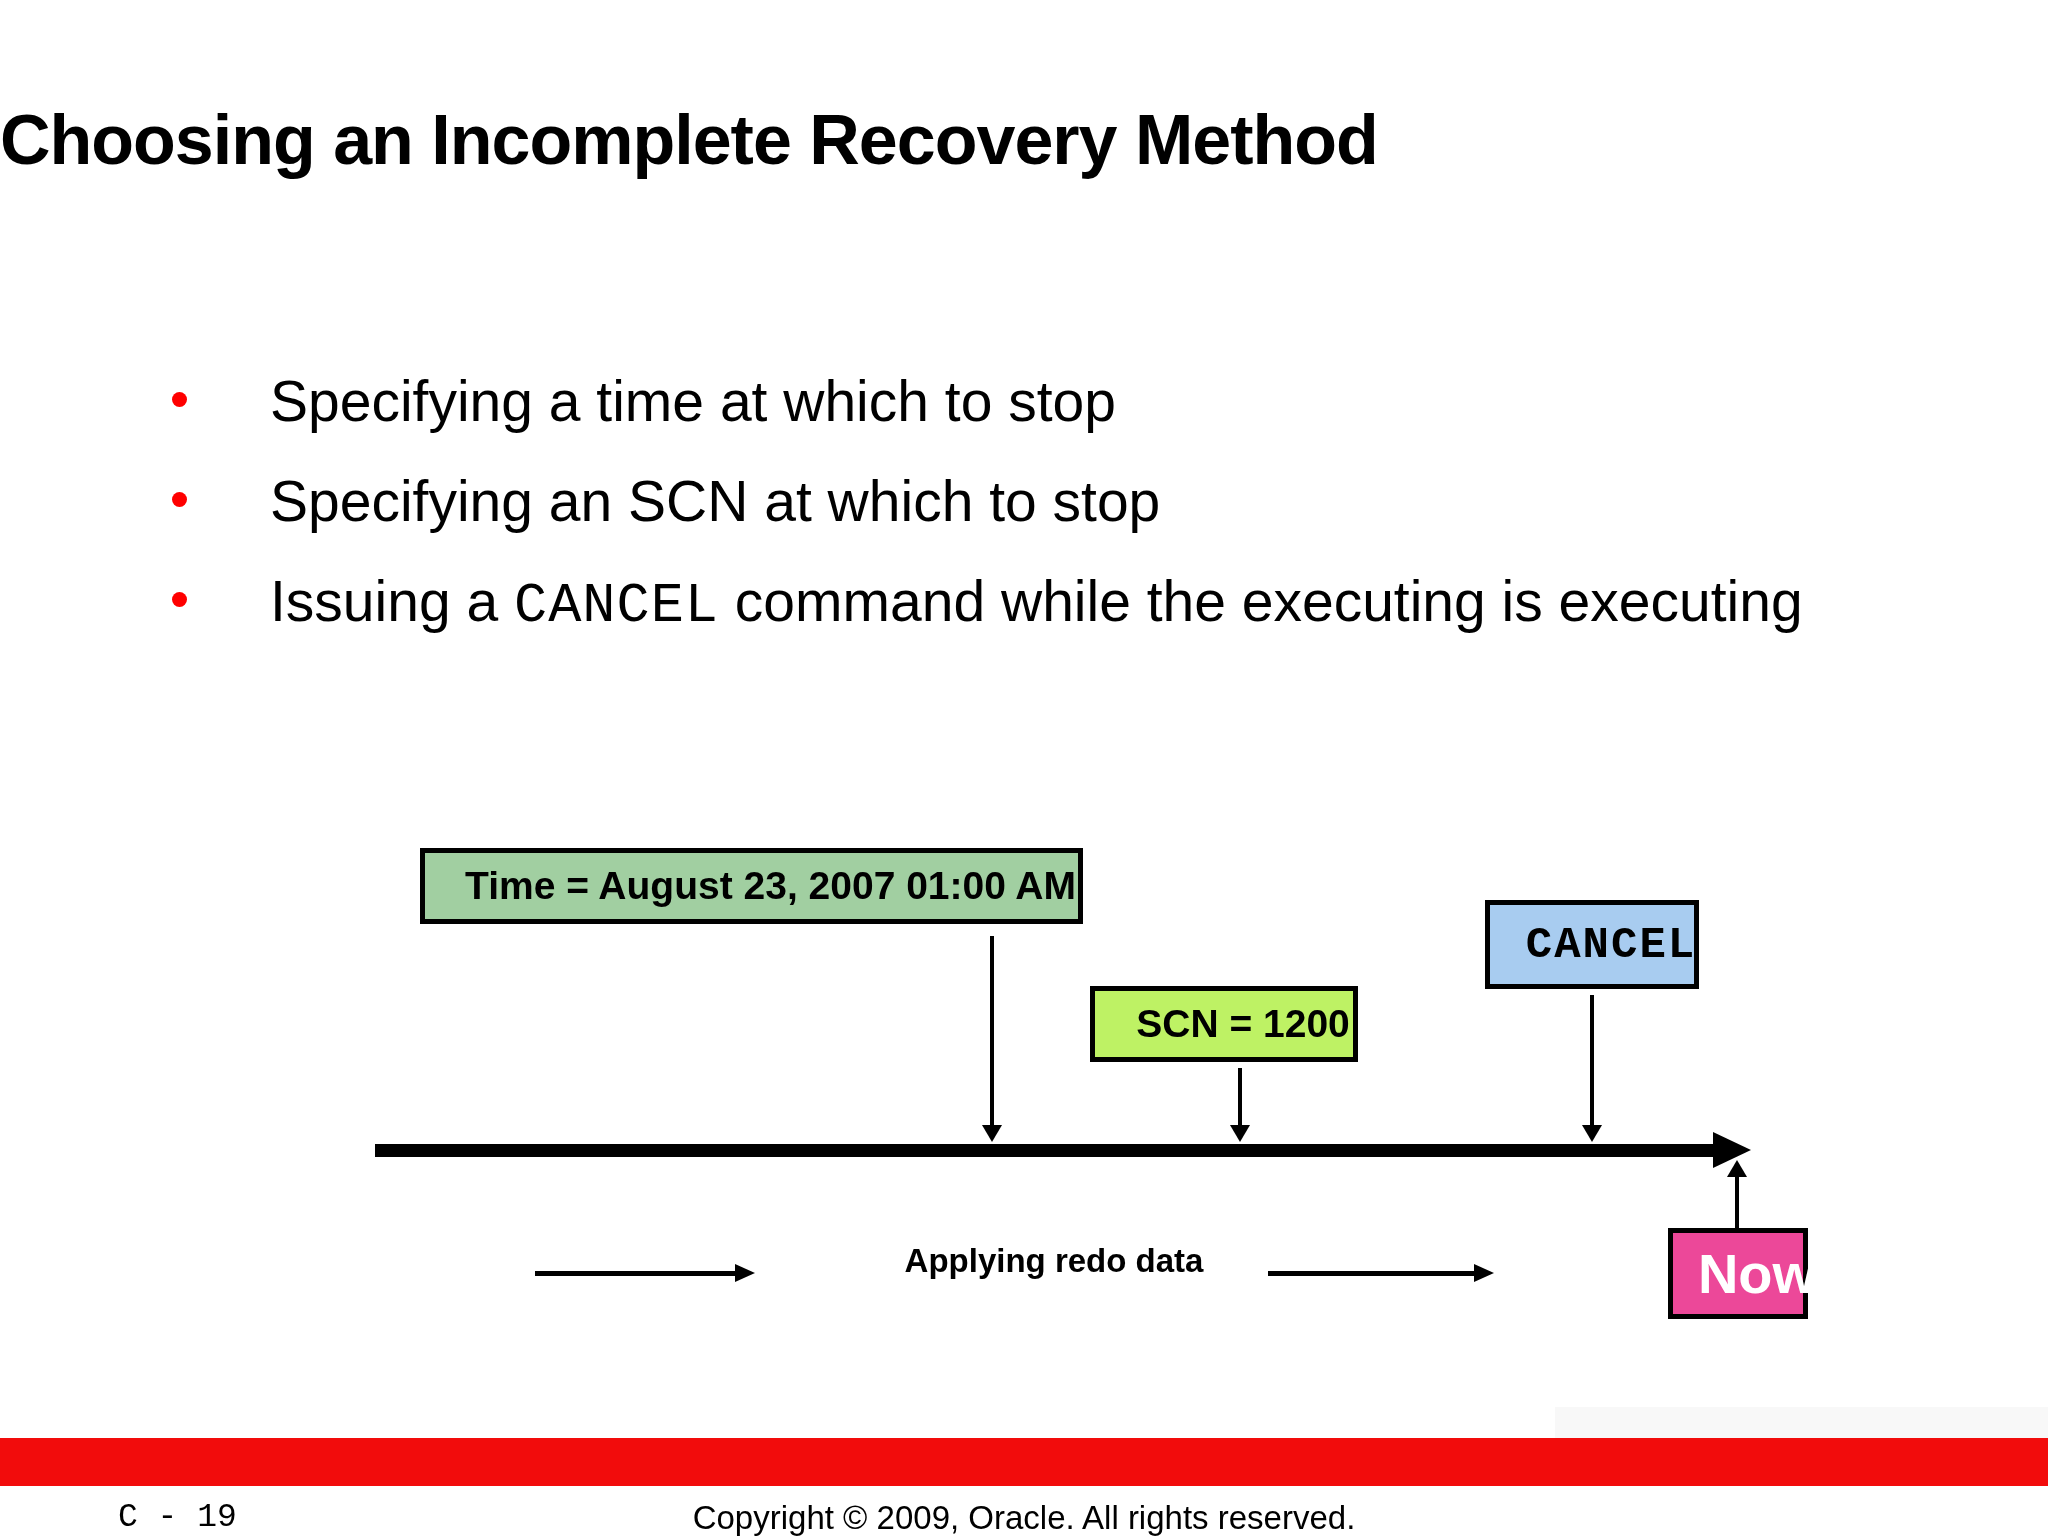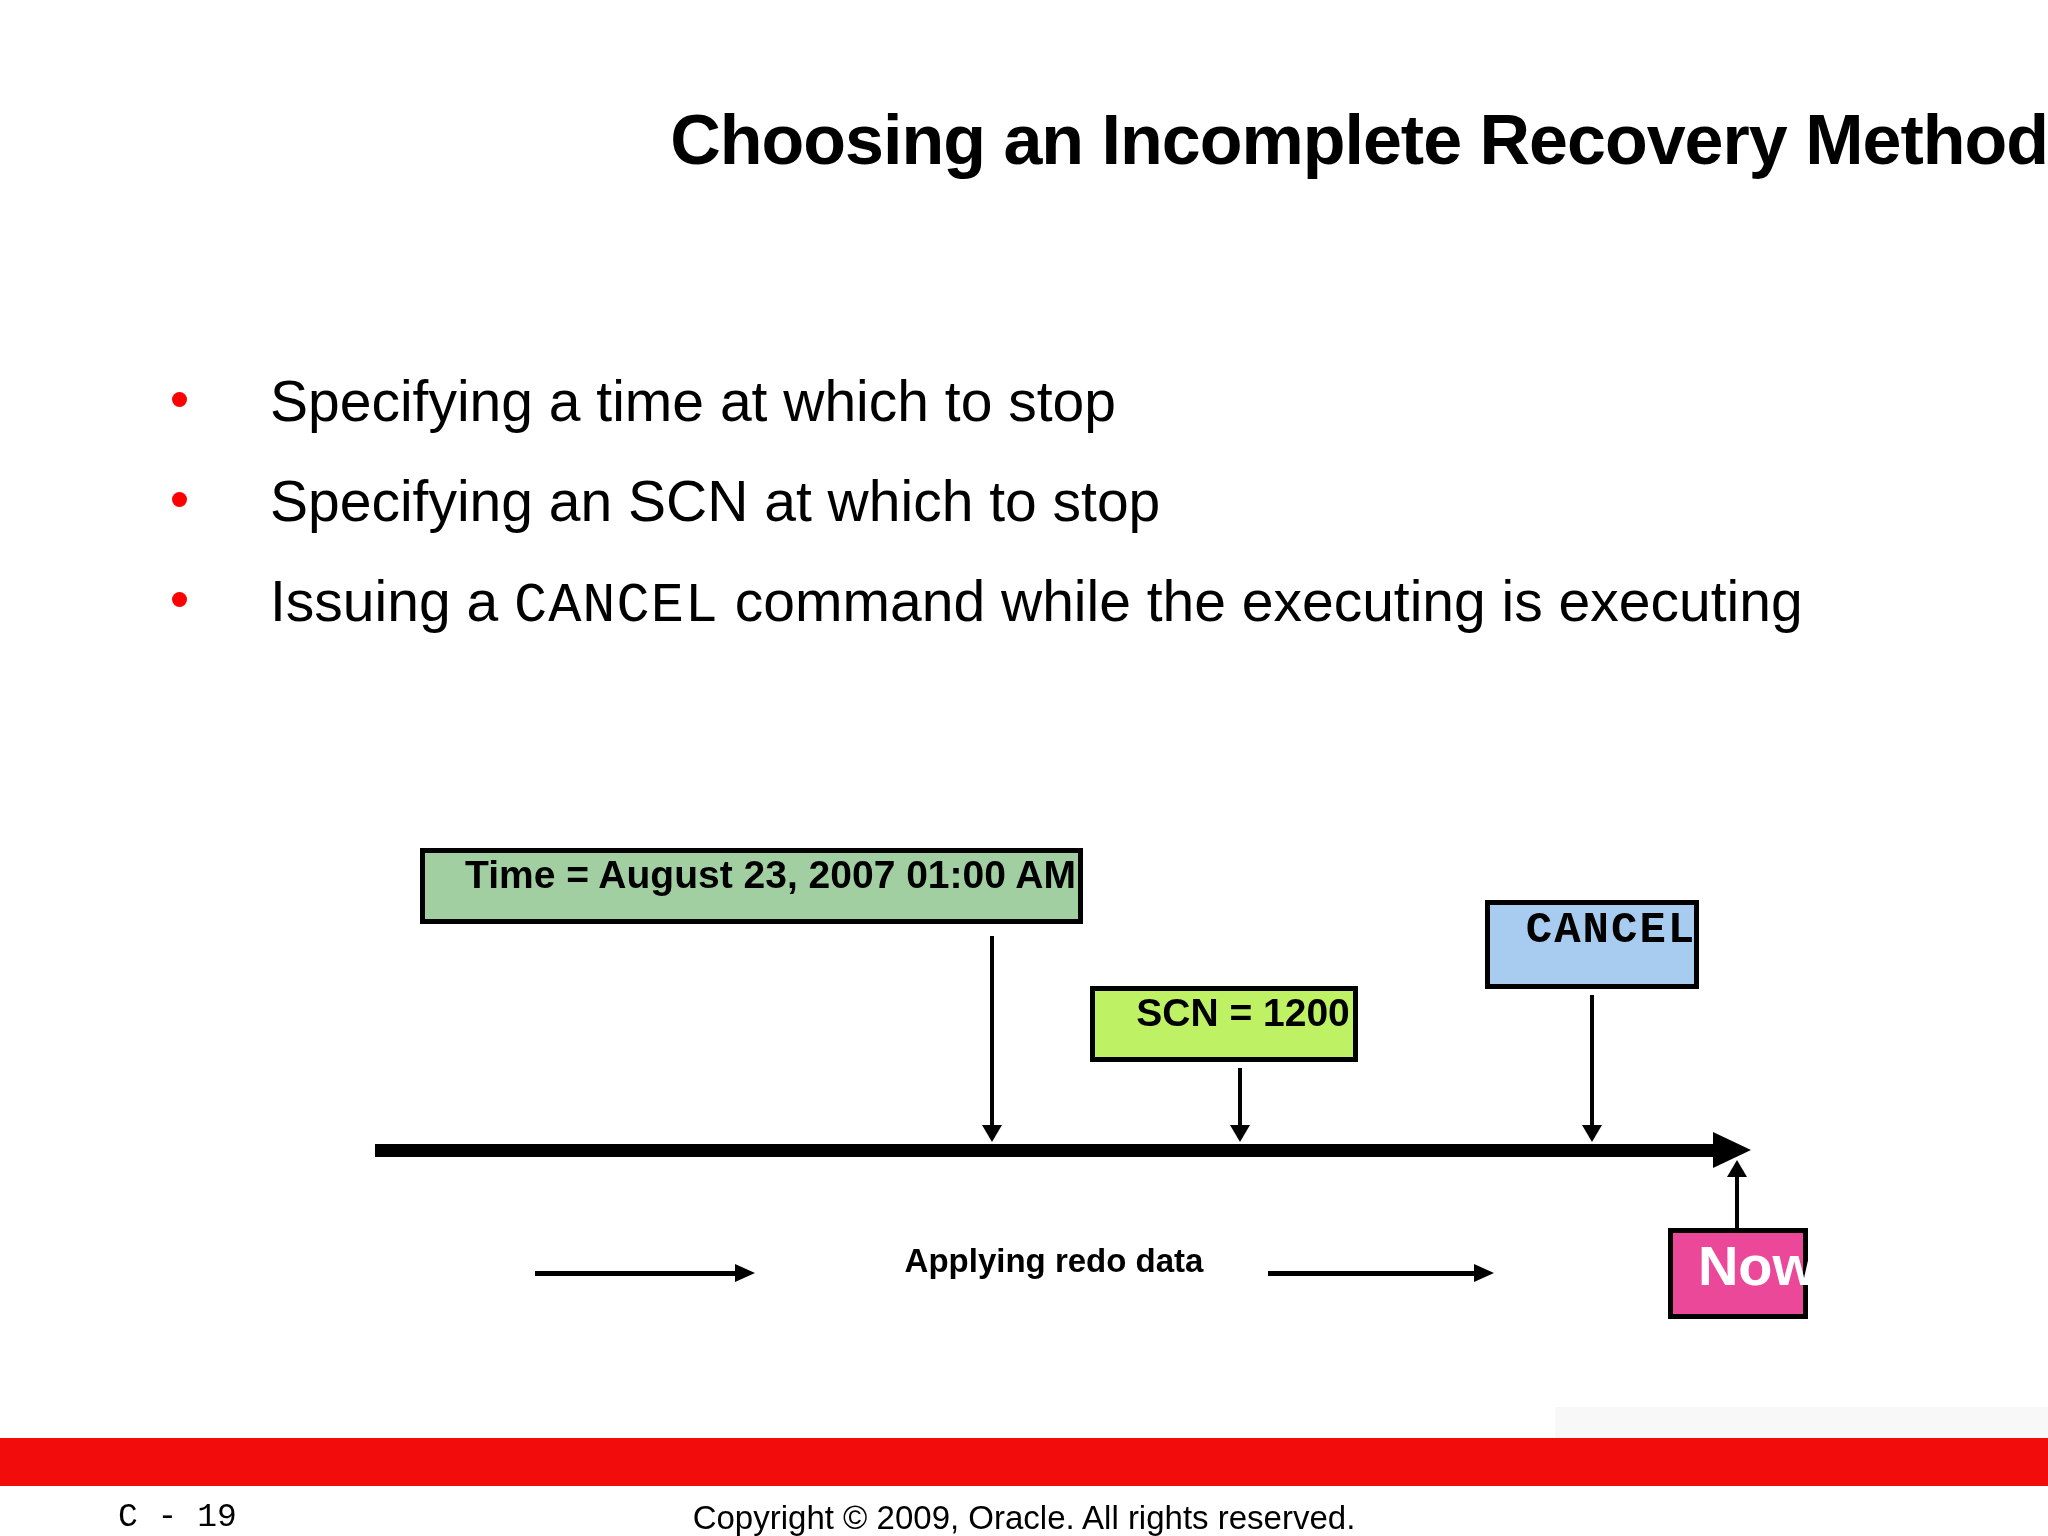--- a/index.html
+++ b/index.html
@@ -1,33 +1,33 @@
 <!DOCTYPE html>
 <html><head>
 <meta charset="utf-8">
 <style>
   html,body{margin:0;padding:0;background:#ffffff;}
   .slide{position:relative;width:2048px;height:1536px;background:#ffffff;overflow:hidden;
          font-family:"Liberation Sans", sans-serif;color:#000;}
 
   
-  .title{position:absolute;top:100px;left:0;width:100%;text-align:right;
+  .title{position:absolute;top:100px;left:0;width:100%;text-align:left;
          font-size:70px;font-weight:bold;letter-spacing:-1px;}
 
   
   .content{position:absolute;left:140px;top:342px;width:1780px;font-size:57px;line-height:70px;}
   .intro{margin:0 0 18px 0;}
   ul.bullets{list-style:none;margin:0;padding:0;}
   li.bullet{position:relative;padding-left:130px;margin-top:24px;}
   .dot{position:absolute;left:32px;top:26px;width:15px;height:15px;border-radius:50%;background:#ff0000;}
   code.inline{font-family:"Liberation Mono", monospace;font-size:0.97em;letter-spacing:1px;}
 
   
   .box{position:absolute;border:5px solid #000;box-sizing:border-box;
-       display:flex;justify-content:center;font-weight:bold;padding-left:38px;}
+       display:flex;align-items:center;justify-content:center;font-weight:bold;padding-left:38px;}
   .time-box{left:420px;top:848px;width:663px;height:76px;background:#a1cfa1;font-size:39px;}
   .scn-box{left:1090px;top:986px;width:268px;height:76px;background:#bef264;font-size:39px;}
   .cancel-box{left:1485px;top:900px;width:214px;height:89px;background:#a8ccf0;
               font-family:"Liberation Mono", monospace;font-size:44px;letter-spacing:2px;}
   .now-box{left:1668px;top:1228px;width:140px;height:91px;background:#ec4899;color:#fff;font-size:56px;}
 
   
   .vline{position:absolute;width:4px;background:#000;}
   .vline.down::after{content:"";position:absolute;bottom:-16px;left:-8px;width:0;height:0;
     border-left:10px solid transparent;border-right:10px solid transparent;border-top:17px solid #000;}

